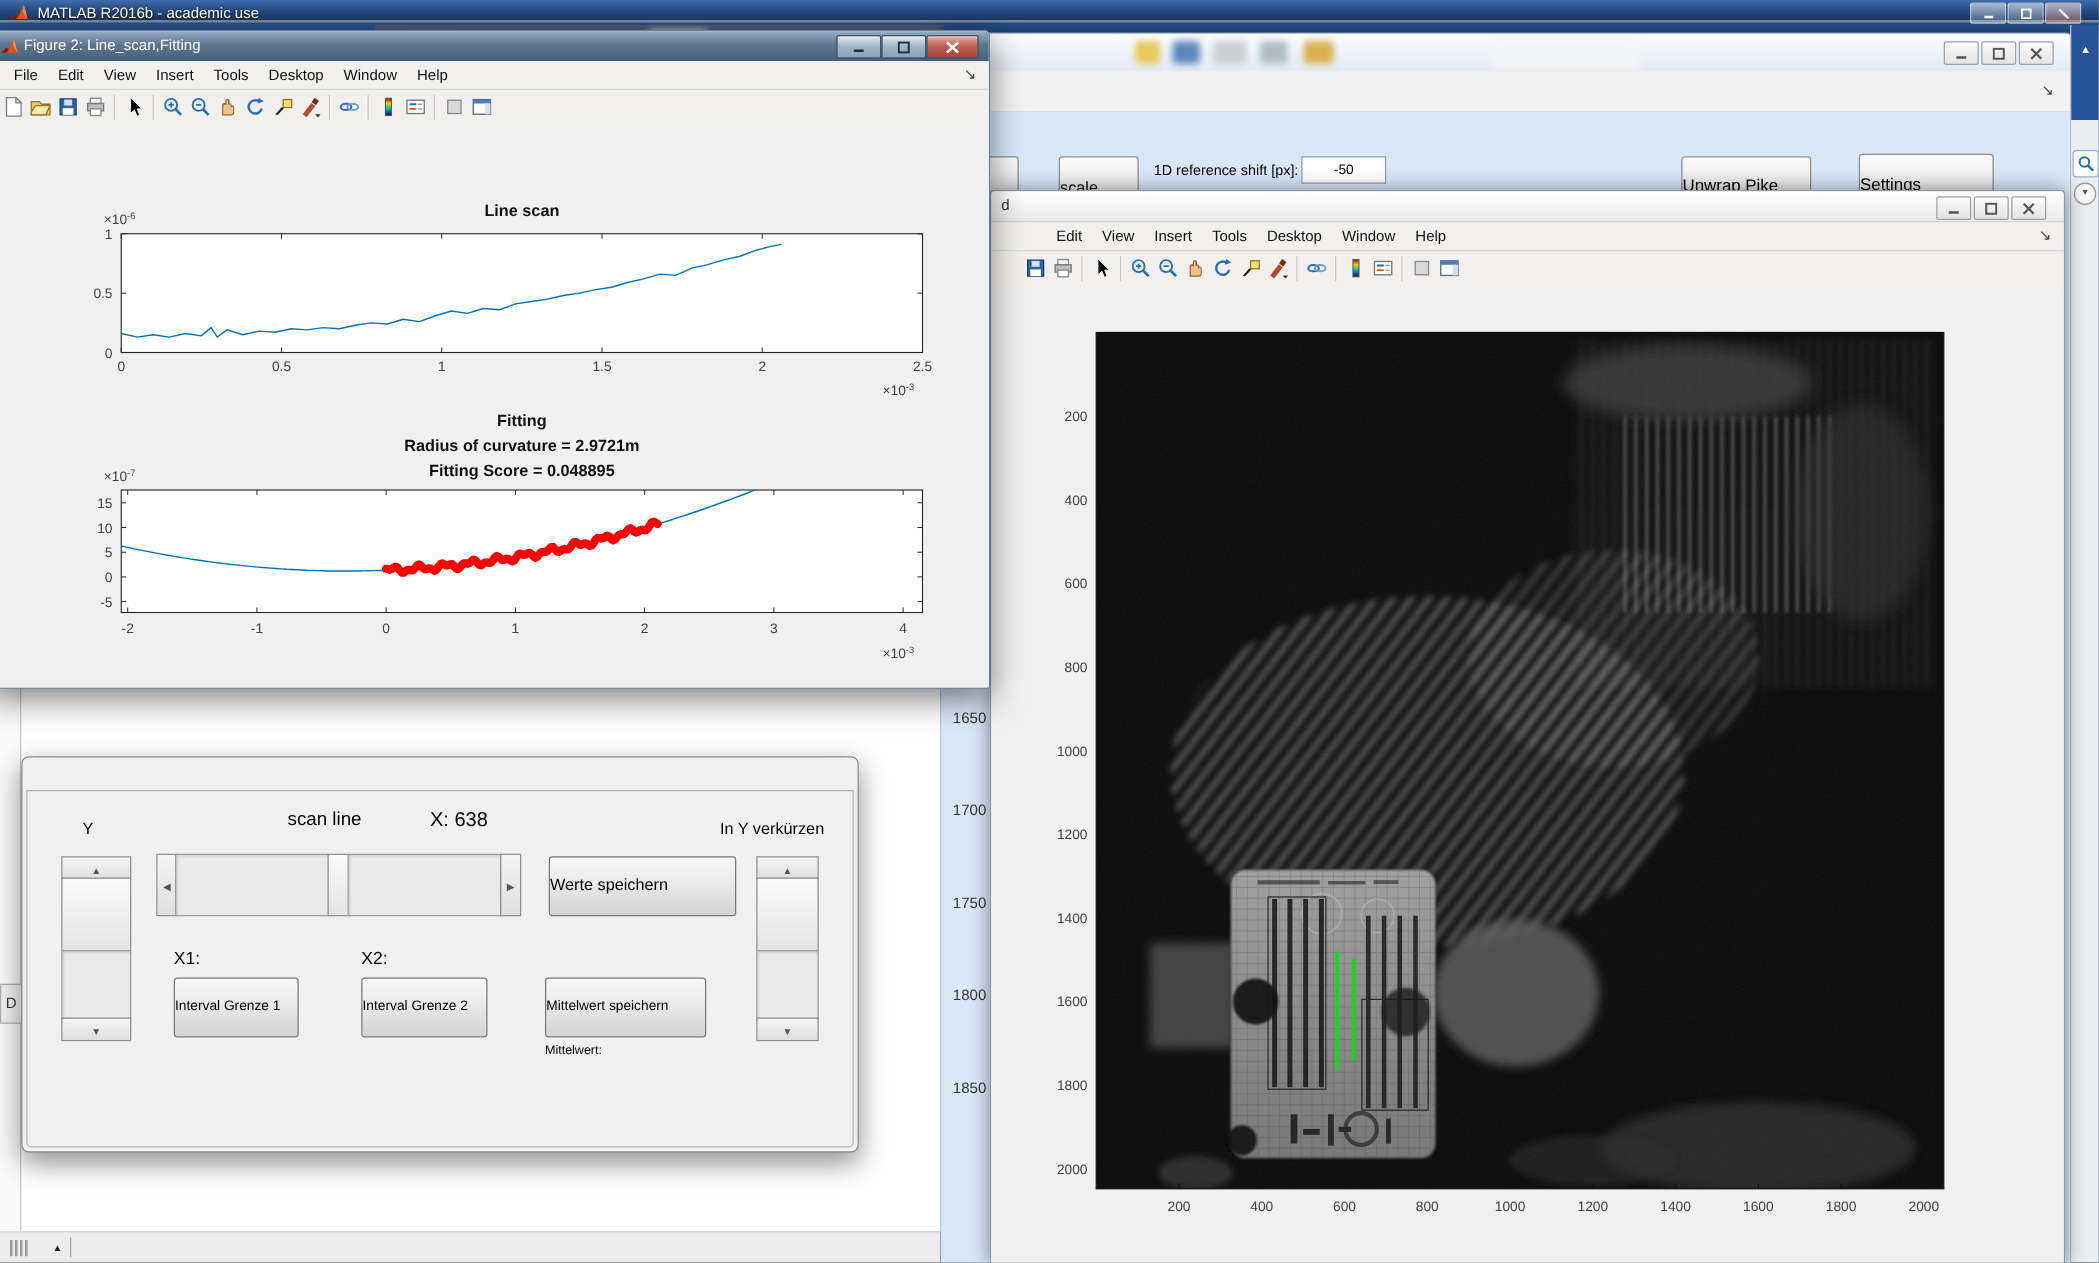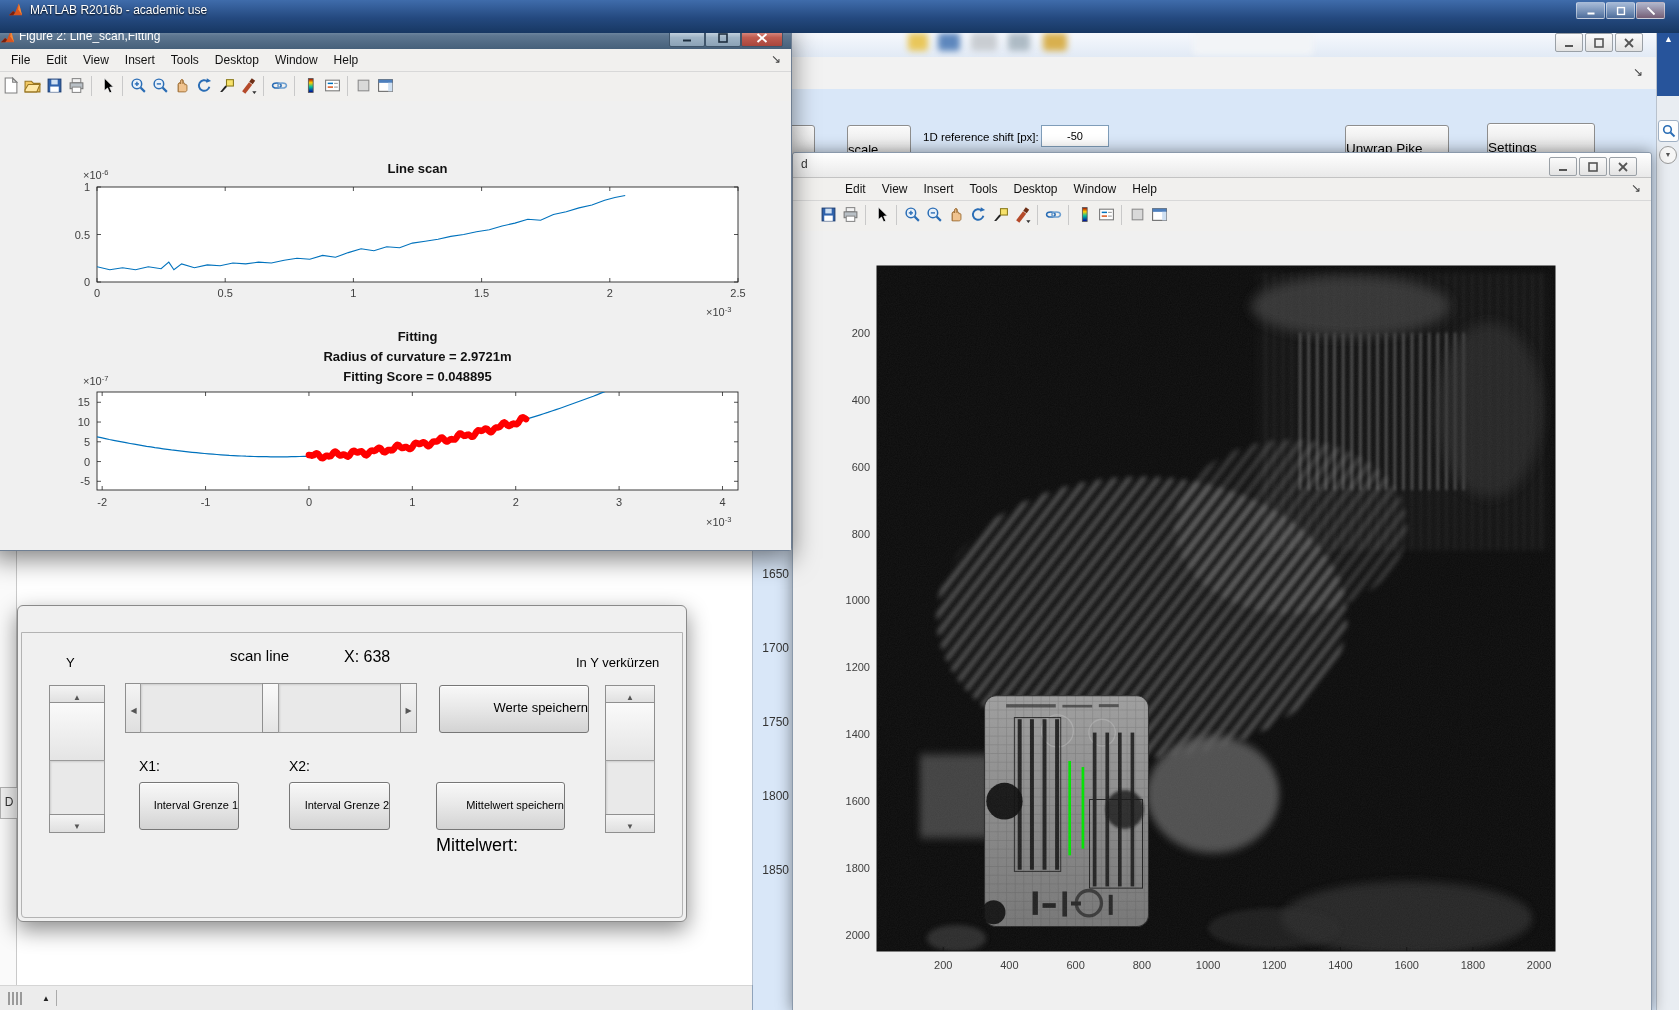--- a/index.html
+++ b/index.html
@@ -1,19 +1,19 @@
 <!DOCTYPE html>
 <html><head>
 <meta charset="utf-8">
 <style>
   html,body{margin:0;padding:0;background:#55657a;font-family:"Liberation Sans",sans-serif;}
   #screen{position:relative;width:1679px;height:1010px;overflow:hidden;background:#7d8da0;}
   .abs{position:absolute;}
   
-  #main-titlebar{left:0;top:0;width:1679px;height:33px;background:linear-gradient(#3f6cab,#24497f 55%,#173762);color:#fff;font-size:12px;z-index:40;}
+  #main-titlebar{left:0;top:0;width:1679px;height:16px;background:linear-gradient(#3f6cab,#24497f 55%,#173762);color:#fff;font-size:12px;z-index:40;}
   #main-titlebar .t{position:absolute;left:30px;top:3px;text-shadow:0 1px 2px #000;}
   .osbtn{position:absolute;top:2px;width:27px;height:15px;border-radius:2px;background:linear-gradient(rgba(255,255,255,.55),rgba(200,215,235,.25));border:1px solid rgba(255,255,255,.45);}
   #topstrip{left:0;top:18px;width:1679px;height:12px;background:#26508c;z-index:1;}
   
   #blurband{left:300px;top:20px;width:455px;height:30px;background:linear-gradient(rgba(74,92,116,.95),rgba(38,54,78,.92));z-index:2;}
   .blob{position:absolute;filter:blur(3px);border-radius:3px;}
   
   .win{position:absolute;background:#f0f0f0;border:1px solid #6f7f93;border-radius:4px 4px 3px 3px;box-shadow:0 8px 26px rgba(0,0,0,.5);}
   .titlebar-aero{position:relative;height:24px;border-radius:3px 3px 0 0;background:linear-gradient(#94abc2,#62799022 40%,#4c647c),linear-gradient(#8aa1b8,#4f677f);background:linear-gradient(#97adc3,#5d7690 45%,#46607a);color:#fff;font-size:12px;}
   .titlebar-flat{position:relative;height:24px;border-radius:3px 3px 0 0;background:linear-gradient(#ffffff,#e9e9e9);border-bottom:1px solid #c3c3c3;color:#333;font-size:12px;}
@@ -49,21 +49,21 @@
   
   #white-panel{left:0;top:549px;width:752px;height:436px;background:#fff;border-right:1px solid #b9c4d2;z-index:6;}
   #left-strip{position:absolute;left:0;top:0;width:16px;height:436px;border-right:1px solid #c9c9c9;background:#fafafa;}
   #d-tab{position:absolute;left:0px;top:238px;width:16px;height:30px;border:1px solid #b2b2b2;background:#f2f2f2;font-size:12px;color:#333;text-align:center;line-height:28px;}
   #bottom-strip{left:0;top:985px;width:752px;height:25px;background:#ececec;border-top:1px solid #d5d5d5;z-index:6;}
   .gripbar{position:absolute;top:6px;width:2px;height:13px;background:#9a9a9a;}
   
   #slider-win{left:17px;top:605px;width:668px;height:315px;background:#f0f0f0;border:1px solid #8a8a8a;border-radius:6px;box-shadow:0 8px 22px rgba(0,0,0,.45);z-index:9;}
   #slider-inner{position:absolute;left:3px;right:3px;top:26px;bottom:3px;border:1px solid #b3b3b3;border-radius:0 0 4px 4px;background:#f0f0f0;}
   .slbl{position:absolute;color:#000;}
-  .sbtn{position:absolute;background:linear-gradient(#f8f8f8,#e9e9e9 45%,#d3d3d3);border:1px solid #777;border-radius:3px;box-shadow:inset 0 1px 0 #fff;text-align:right;color:#000;}
+  .sbtn{position:absolute;background:linear-gradient(#f8f8f8,#e9e9e9 45%,#d3d3d3);border:1px solid #777;border-radius:3px;box-shadow:inset 0 1px 0 #fff;text-align:left;color:#000;}
   .scrollpart{position:absolute;border:1px solid #8f8f8f;background:linear-gradient(#f4f4f4,#dfdfdf);text-align:center;color:#555;}
   .trough{position:absolute;border:1px solid #9b9b9b;background:#e9e9e9;box-shadow:inset 1px 1px 2px rgba(0,0,0,.12);}
   .thumb{position:absolute;border:1px solid #8f8f8f;background:linear-gradient(#fafafa,#e4e4e4);}
   .tri{font-size:8px;line-height:1;}
   
   #right-edge{left:1656px;top:20px;width:23px;height:990px;background:#e9edf2;border-left:1px solid #b9c2cd;z-index:4;}
   #right-edge-top{position:absolute;left:0;top:0;width:23px;height:76px;background:#27549b;color:#fff;font-size:9px;text-align:center;}
   #search-btn{position:absolute;left:1px;top:100px;width:19px;height:20px;background:#fdfdfd;border:1px solid #9fb0c4;border-radius:3px;}
   #search-drop{position:absolute;left:2px;top:126px;width:16px;height:16px;border:1px solid #9a9a9a;border-radius:50%;background:#f6f6f6;text-align:center;font-size:7px;line-height:15px;color:#555;}
 </style>
@@ -588,21 +588,21 @@
       <div class="scrollpart" style="left:583px;top:52px;width:48px;height:17px;line-height:17px;"><span class="tri">▲</span></div>
       <div class="thumb" style="left:583px;top:69px;width:48px;height:58px;"></div>
       <div class="trough" style="left:583px;top:127px;width:48px;height:54px;"></div>
       <div class="scrollpart" style="left:583px;top:181px;width:48px;height:17px;line-height:17px;"><span class="tri">▼</span></div>
 
       <div class="slbl" style="left:117px;top:125px;font-size:14px;">X1:</div>
       <div class="slbl" style="left:267px;top:125px;font-size:14px;">X2:</div>
       <div class="sbtn" style="left:117px;top:149px;width:98px;height:46px;font-size:11px;line-height:44px;">Interval Grenze 1</div>
       <div class="sbtn" style="left:267px;top:149px;width:99px;height:46px;font-size:11px;line-height:44px;">Interval Grenze 2</div>
       <div class="sbtn" style="left:414px;top:149px;width:127px;height:46px;font-size:11px;line-height:44px;">Mittelwert speichern</div>
-      <div class="slbl" style="left:414px;top:202px;font-size:18px;">Mittelwert:</div>
+      <div class="slbl" style="left:414px;top:202px;font-size:10px;">Mittelwert:</div>
     </div>
   </div>
 
   <div class="abs" id="right-edge">
     <div id="right-edge-top"><span style="position:relative;top:14px;">▲</span></div>
     <div id="search-btn">
       <svg class="gsvg" width="14" height="14" viewBox="0 0 14 14">
           <circle cx="5.5" cy="5.5" r="3.8" fill="none" stroke="#2a6db5" stroke-width="1.6"></circle>
           <line x1="8.5" y1="8.5" x2="12.5" y2="12.5" stroke="#2a6db5" stroke-width="2"></line>
         </svg>

